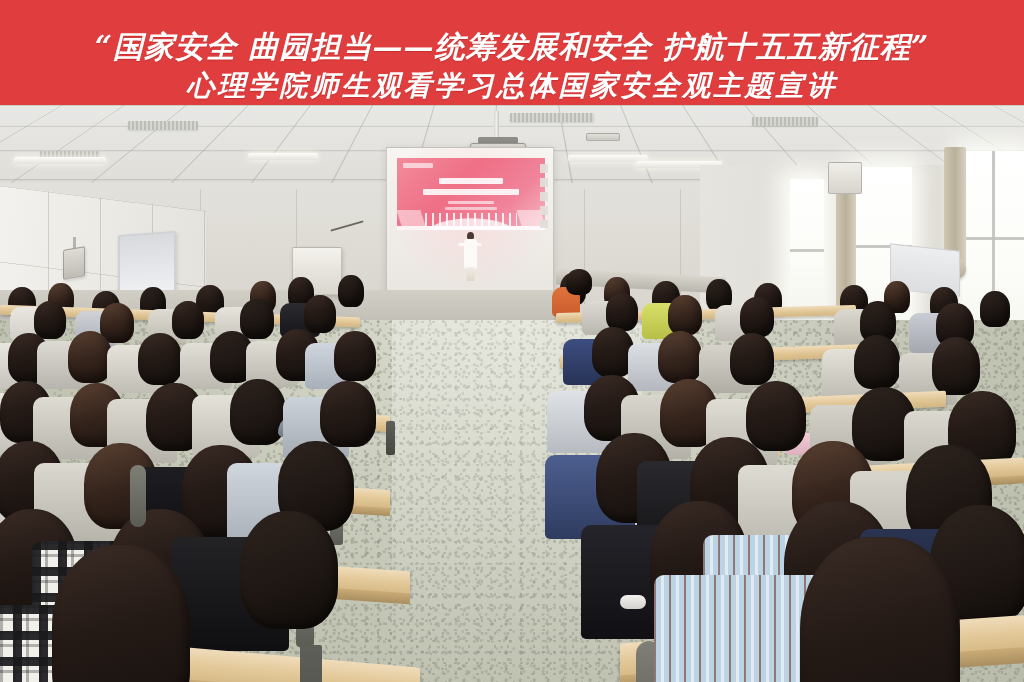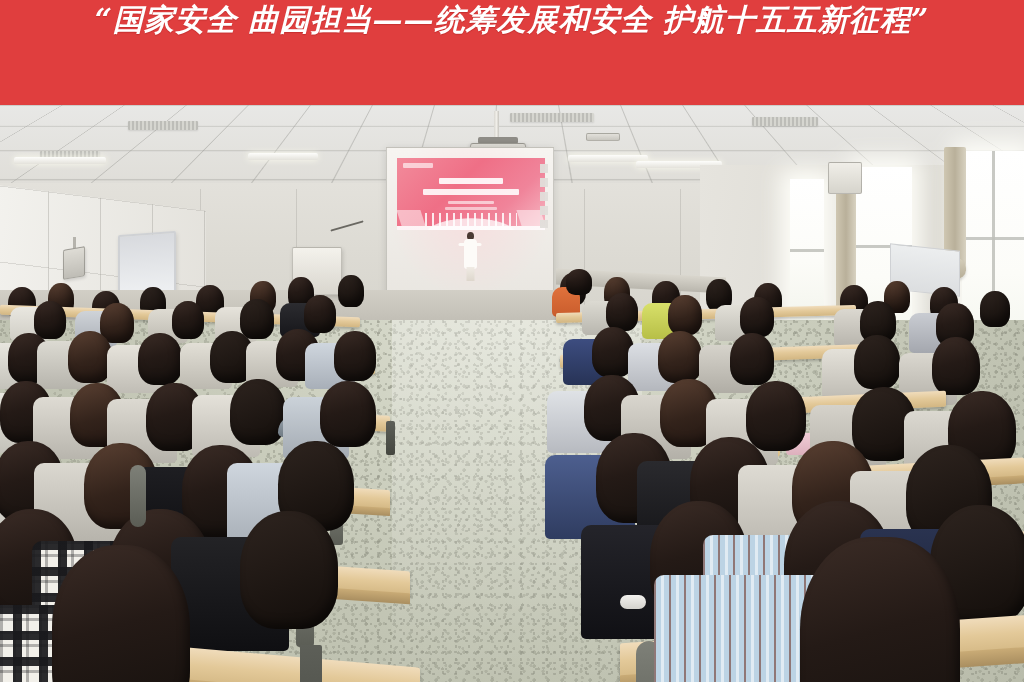--- a/index.html
+++ b/index.html
@@ -5,21 +5,21 @@
   * { margin:0; padding:0; box-sizing:border-box; }
   html,body { width:1024px; height:682px; overflow:hidden; background:#000; }
   body { font-family:"Liberation Sans", sans-serif; }
 
   #page { position:relative; width:1024px; height:682px; overflow:hidden; }
 
   
   .banner {
     position:absolute; left:0; top:0; width:1024px; height:105px;
     background:#e03e3e;
-    display:flex; flex-direction:column; align-items:center; justify-content:flex-start;
+    display:flex; flex-direction:column; align-items:center; justify-content:flex-end;
     z-index:40; overflow:hidden;
   }
   .banner-line {
     color:#ffffff; white-space:nowrap;
     font-family:"DejaVu Serif", serif;
     font-weight:bold; font-style:italic;
     letter-spacing:1px;
     text-shadow:0 1px 1px rgba(120,0,0,.25);
   }
   .banner-line.l1 { font-size:30px; line-height:40px; }
@@ -357,20 +357,21 @@
   
   .quote { font-family:"DejaVu Serif", serif; }
 </style>
 </head>
 <body>
 
 <div id="page">
 
   <div class="banner">
     <div class="banner-line l1 quote">“国家安全  曲园担当——统筹发展和安全  护航十五五新征程”</div>
+    <div class="banner-line l2 quote">心理学院师生观看学习总体国家安全观主题宣讲</div>
   </div>
 
   <div class="photo">
 
     <div class="ceiling"></div>
     <div class="ceil-vent" style="left:128px; top:16px; width:70px;"></div>
     <div class="ceil-vent" style="left:510px; top:8px; width:84px;"></div>
     <div class="ceil-vent" style="left:752px; top:12px; width:66px;"></div>
     <div class="ceil-vent" style="left:40px; top:46px; width:60px;"></div>
     <div class="ceil-light" style="left:14px; top:52px; width:92px;"></div>

